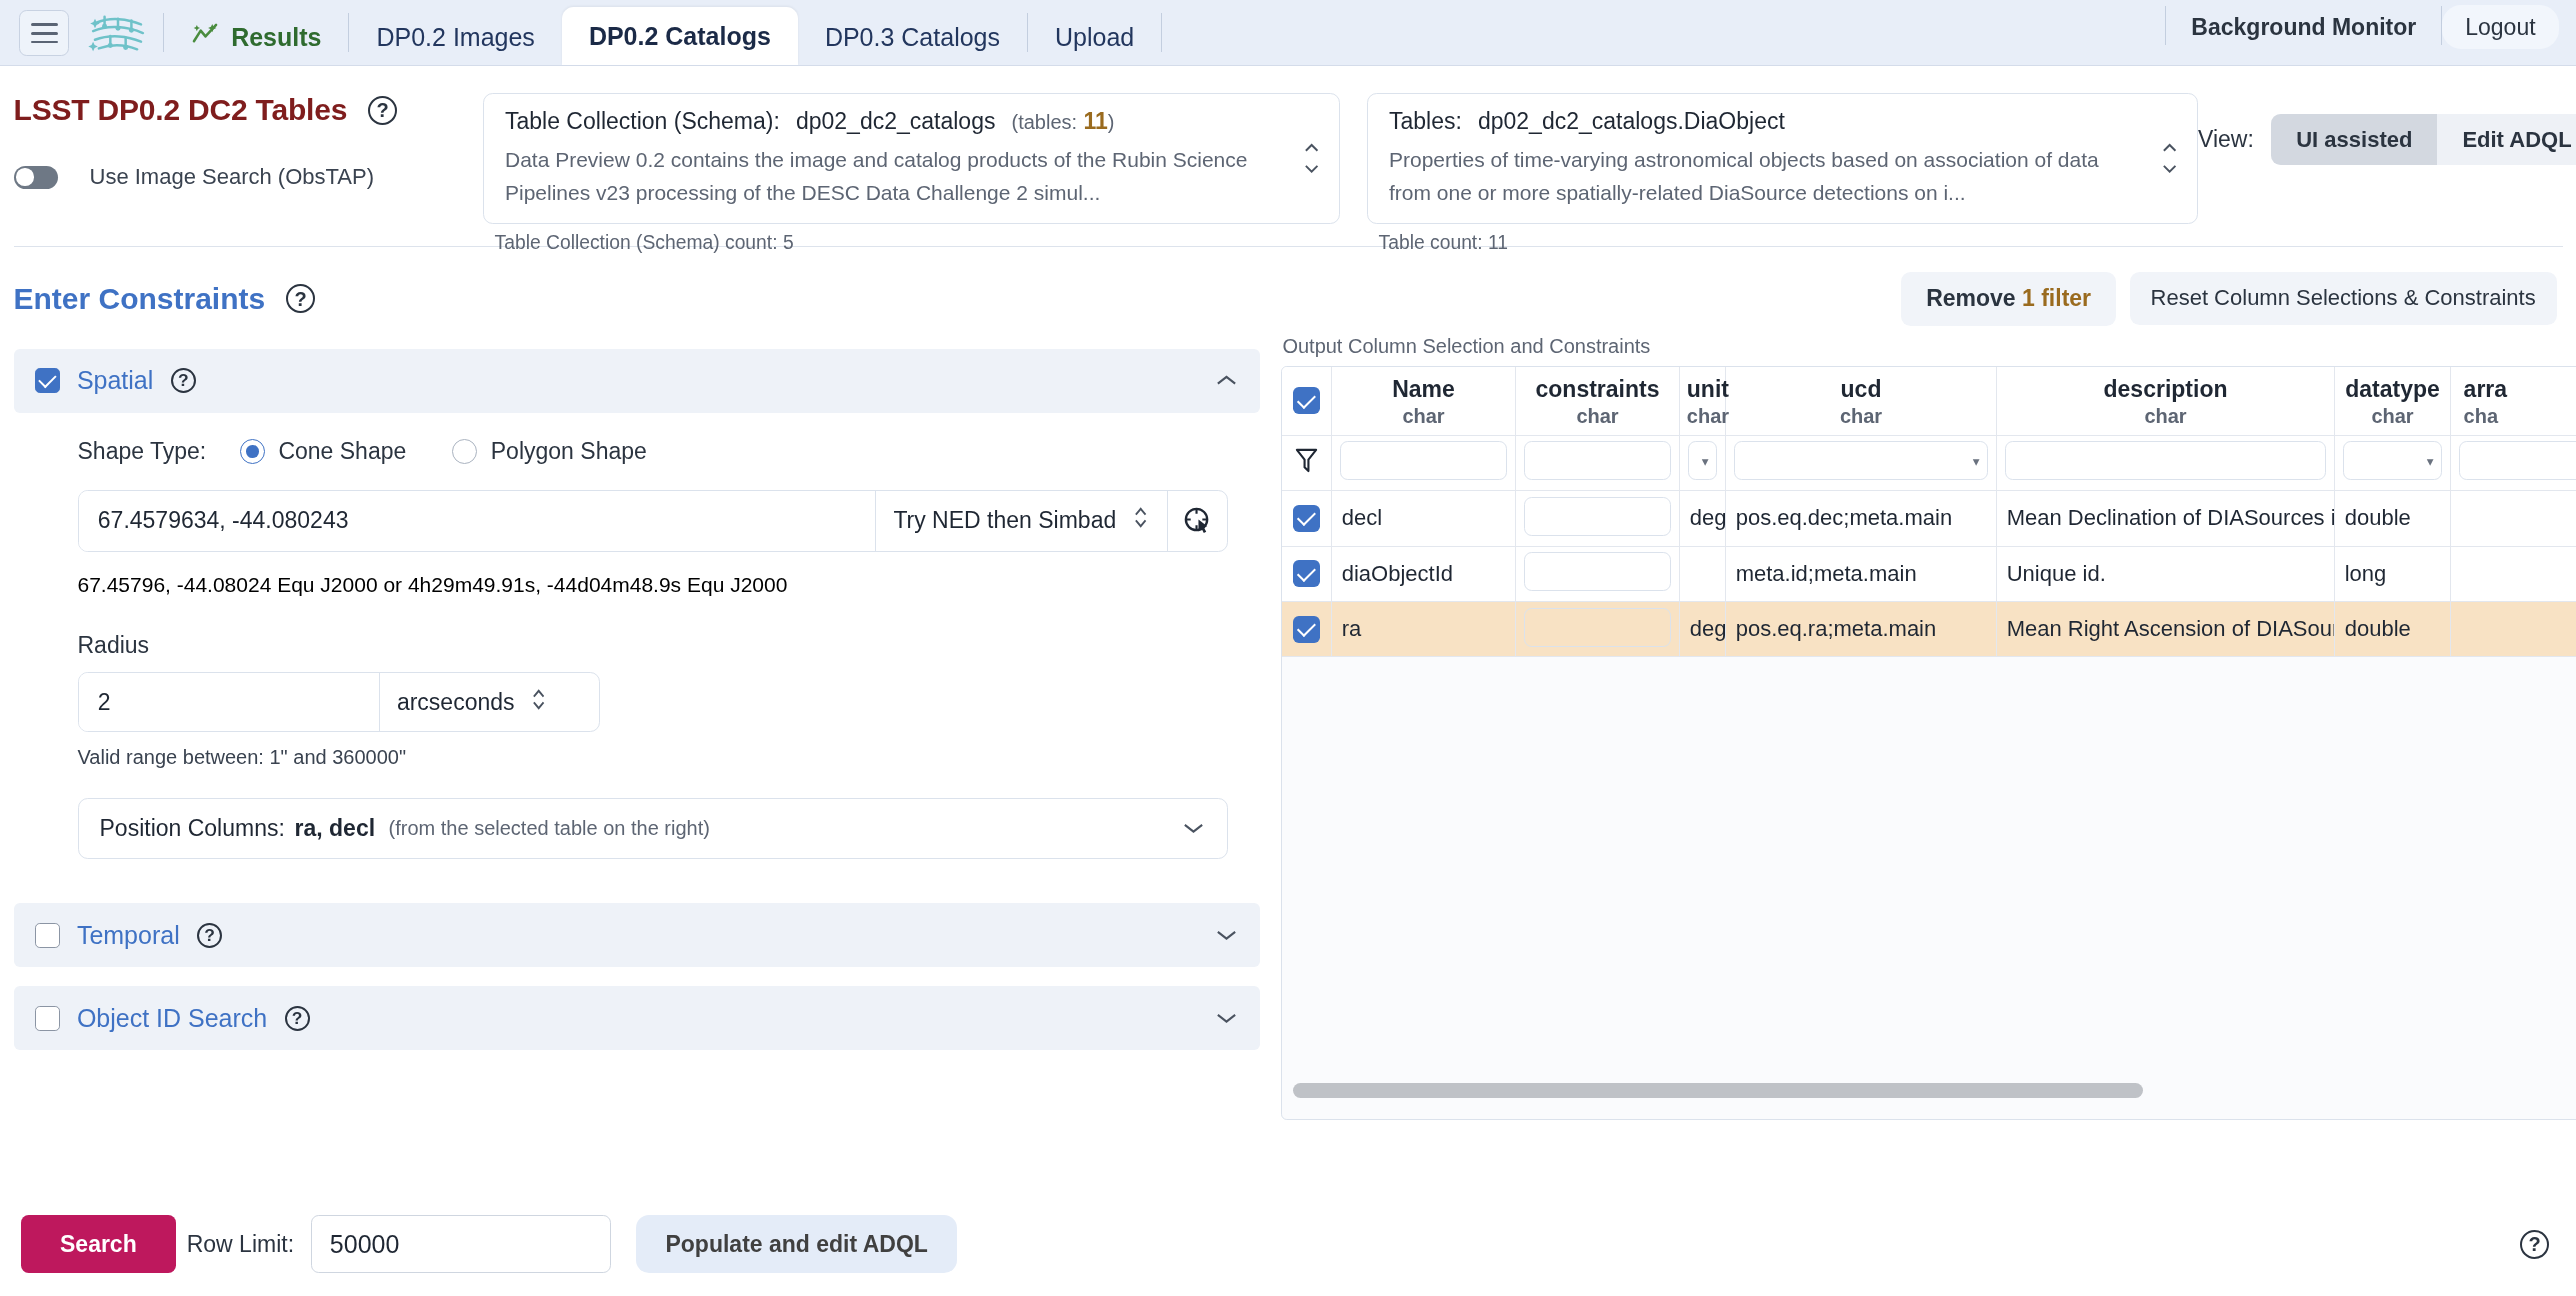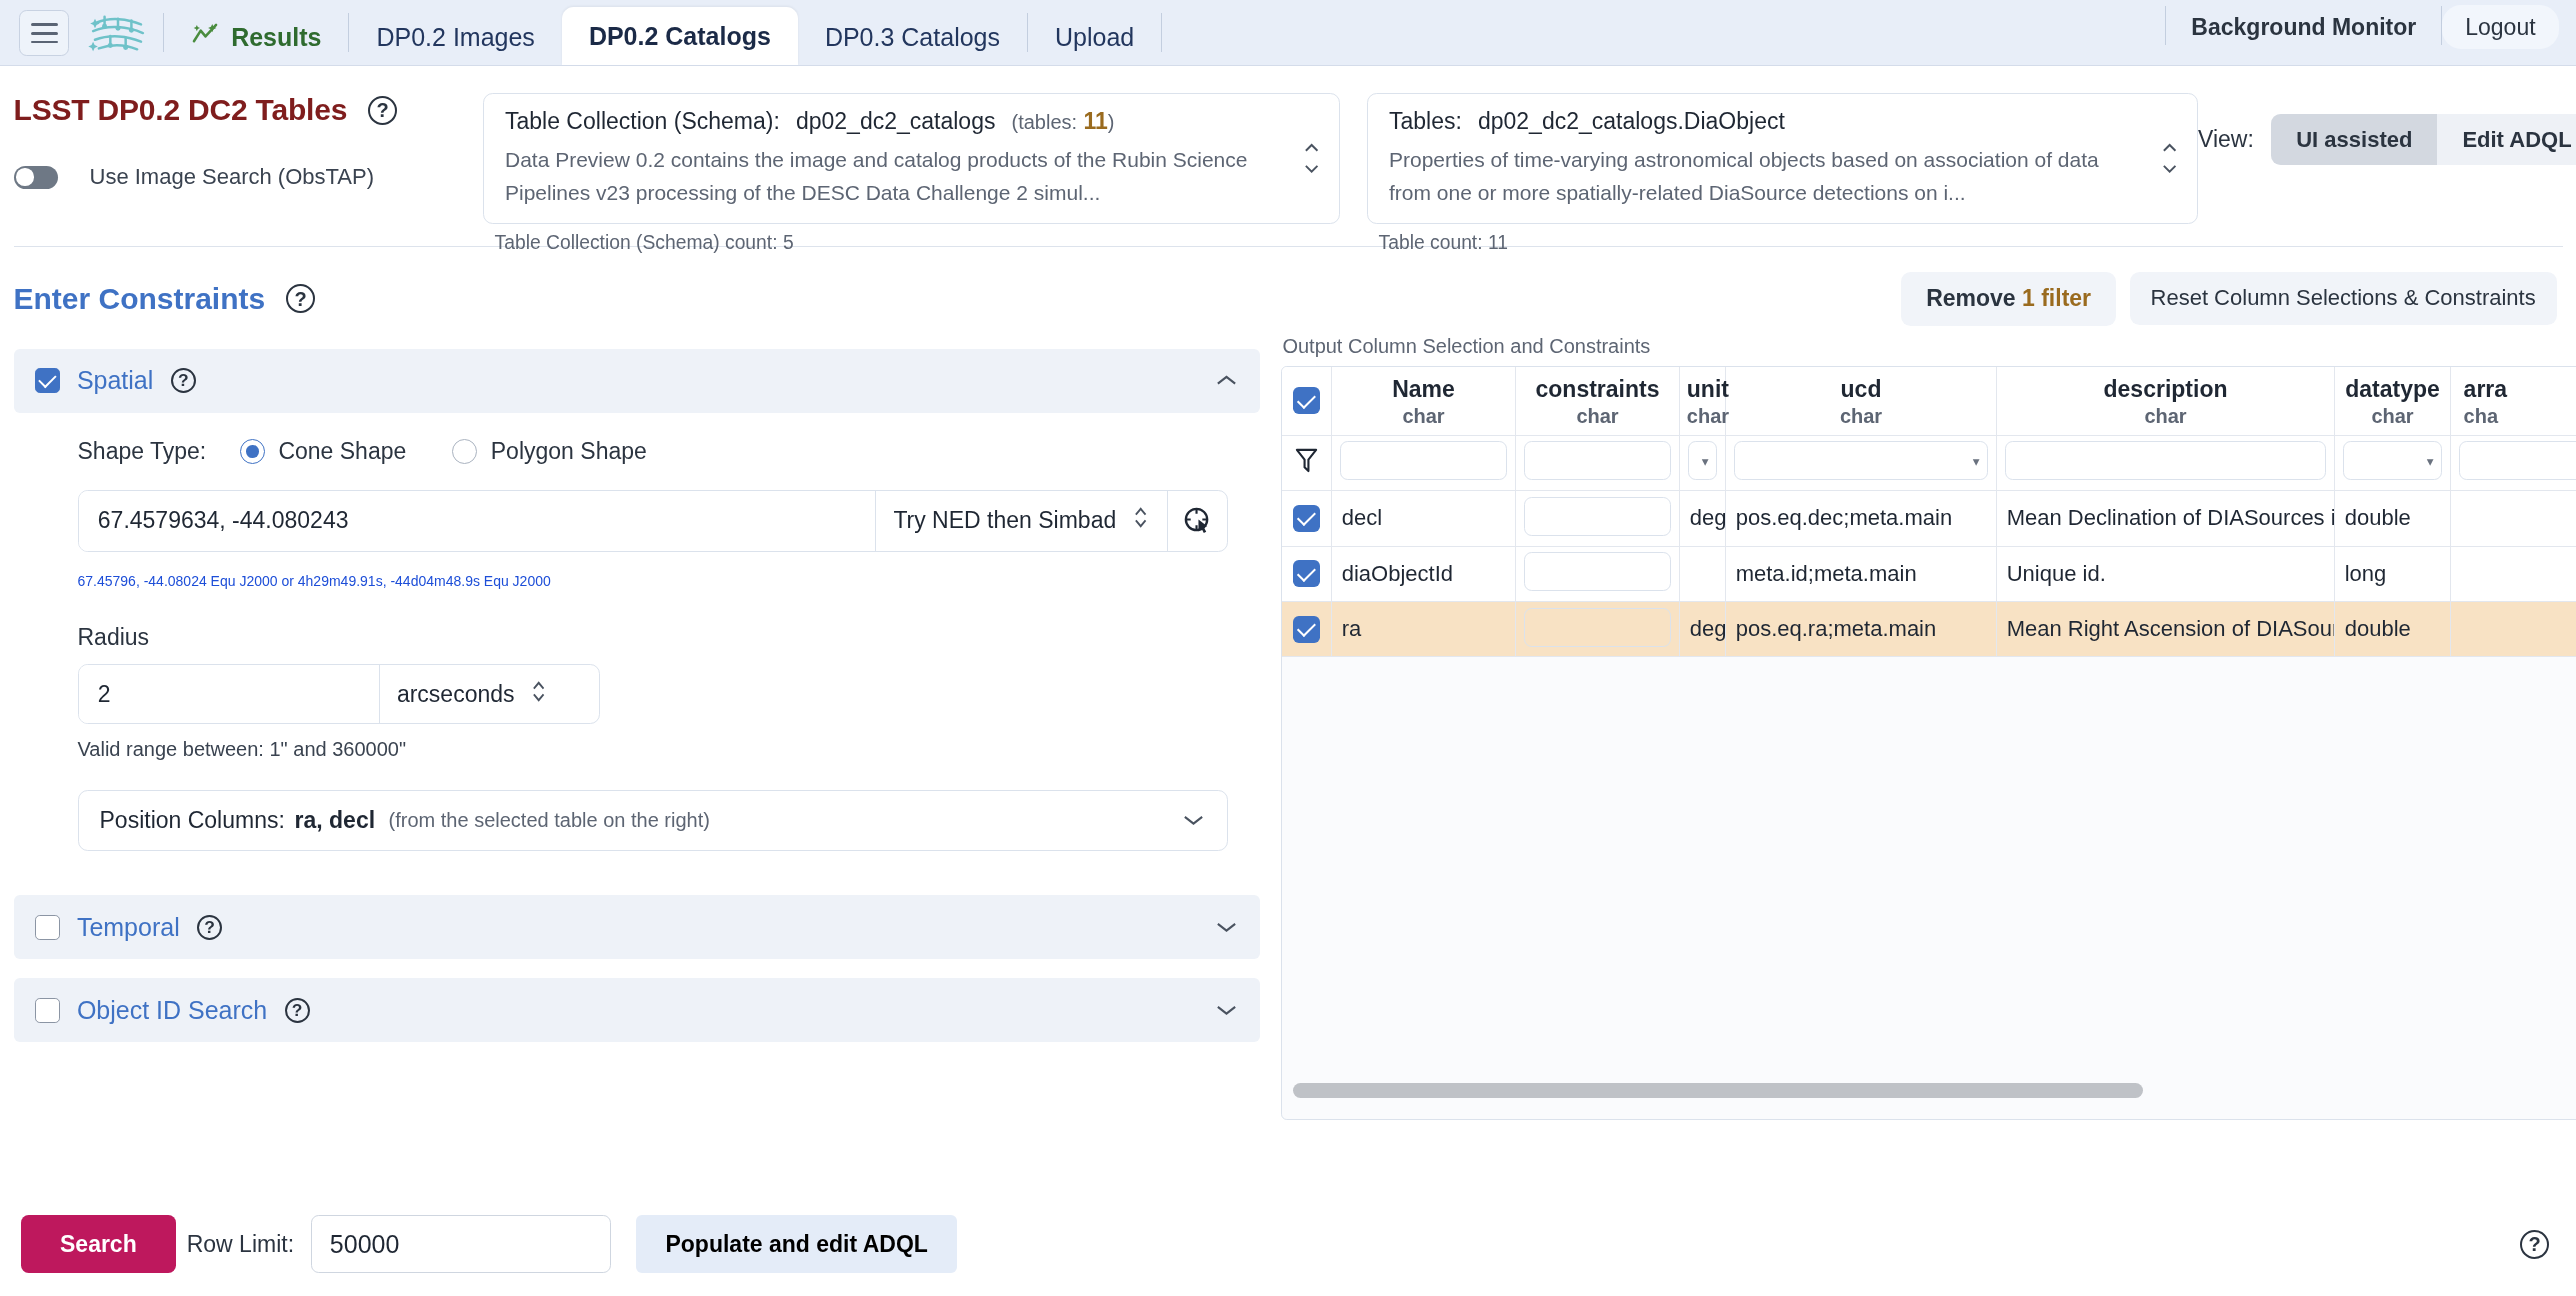--- a/index.html
+++ b/index.html
@@ -165,21 +165,21 @@
   .radio.on { border-color:#3f72c4; }
   .radio.on:after { content:""; width:12.6px;height:12.6px;border-radius:50%;background:#3f72c4; }
 
   .coord-wrap { display:flex; margin-top: 25px; width: 1150px; border:1px solid #dbe2ec; border-radius:9.7px; background:#fff; overflow:hidden; }
   .coord-input { flex:1; border:none; outline:none; font-size:23px; padding:16.4px 19.3px; font-family:"Liberation Sans", sans-serif; color:#1f2733; background:#fff;}
   .coord-sel {
     border-left:1px solid #dbe2ec; display:flex; align-items:center; gap:15.5px;
     padding: 0 17.4px; font-size:23px; color:#1f2733; cursor:pointer; white-space:nowrap;
   }
   .coord-icon { border-left:1px solid #dbe2ec; width:60px; display:flex;align-items:center;justify-content:center;cursor:pointer; }
-  .coord-note { font-size:14px; color:#1d4ed8; margin-top: 21px; }
+  .coord-note { font-size:21px; color:#000000; margin-top: 21px; }
 
   .sub-lbl { font-size:23px; color:#2b3440; margin-top: 35px; }
   .radius-wrap { display:flex; margin-top: 13.5px; width:522px; border:1px solid #dbe2ec;border-radius:9.7px;background:#fff;overflow:hidden;}
   .radius-input { width:300px; border:none;outline:none;font-size:23px;padding:15.5px 19.3px;font-family:"Liberation Sans",sans-serif;color:#1f2733;}
   .radius-sel { border-left:1px solid #dbe2ec; display:flex;align-items:center;gap:15.5px;padding:0 17.4px;font-size:23px;color:#1f2733;cursor:pointer;}
   .valid-note { font-size:20px; color:#3a4350; margin-top:13.5px; }
 
   .poscol {
     margin-top:29px; width:1150px; border:1px solid #dbe2ec; border-radius:9.7px; background:#fff;
     padding:16.4px 21px; display:flex; align-items:center; cursor:pointer;
@@ -221,22 +221,22 @@
     background:#be185d; color:#fff; font-size:23px; font-weight:700;
     padding:15.5px 39px; border-radius:7.7px; cursor:pointer;
   }
   .rowlimit-lbl { font-size:23px; color:#2b3440; margin-left:11px; }
   .rowlimit-input {
     margin-left:17.4px; width:300px; border:1px solid #cfd6e0; border-radius:7.7px;
     font-size:25px; padding:13.5px 17.4px; outline:none; color:#1f2733;
     font-family:"Liberation Sans",sans-serif; background:#fff;
   }
   .btn-adql {
-    margin-left:25px; background:#e4ecf8; color:#000000; font-size:23px; font-weight:700;
-    padding:15.5px 29px; border-radius:6px; cursor:pointer;
+    margin-left:25px; background:#e4ecf8; color:#404040; font-size:23px; font-weight:700;
+    padding:15.5px 29px; border-radius:13px; cursor:pointer;
   }
   .foot-help { margin-left:auto; margin-right:27px; }
 </style>
 </head>
 <body>
 
 <div class="topnav">
   <div class="nav-inner">
     <div class="hamburger">
       <span></span>

